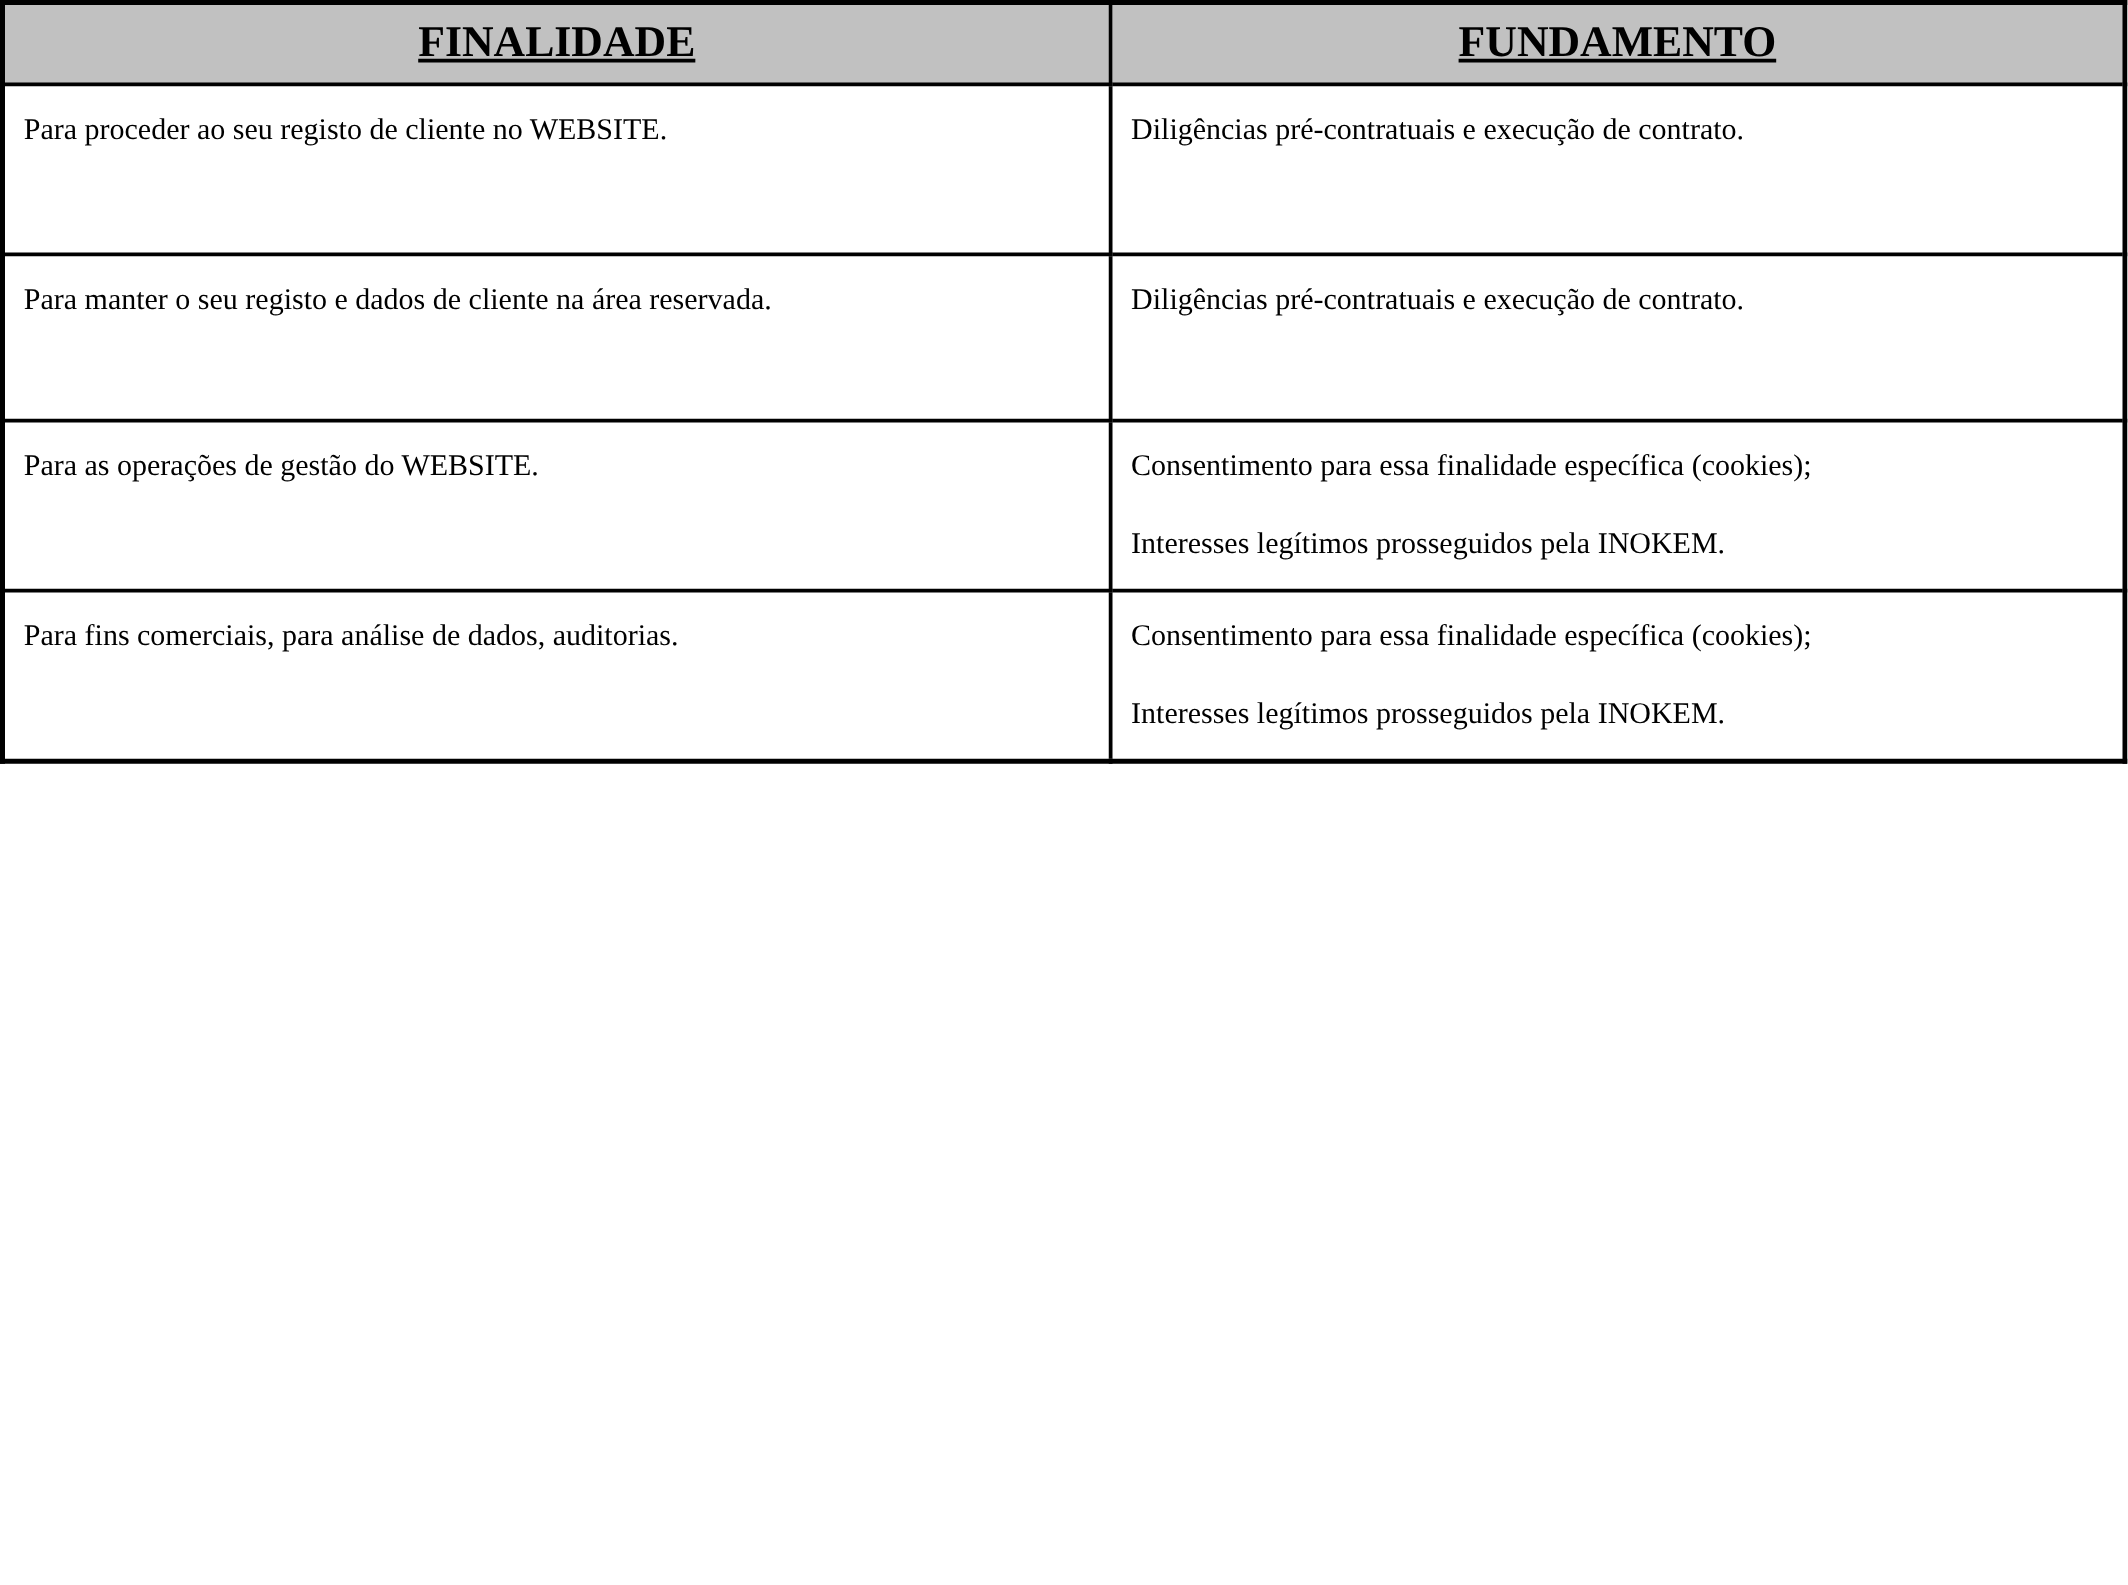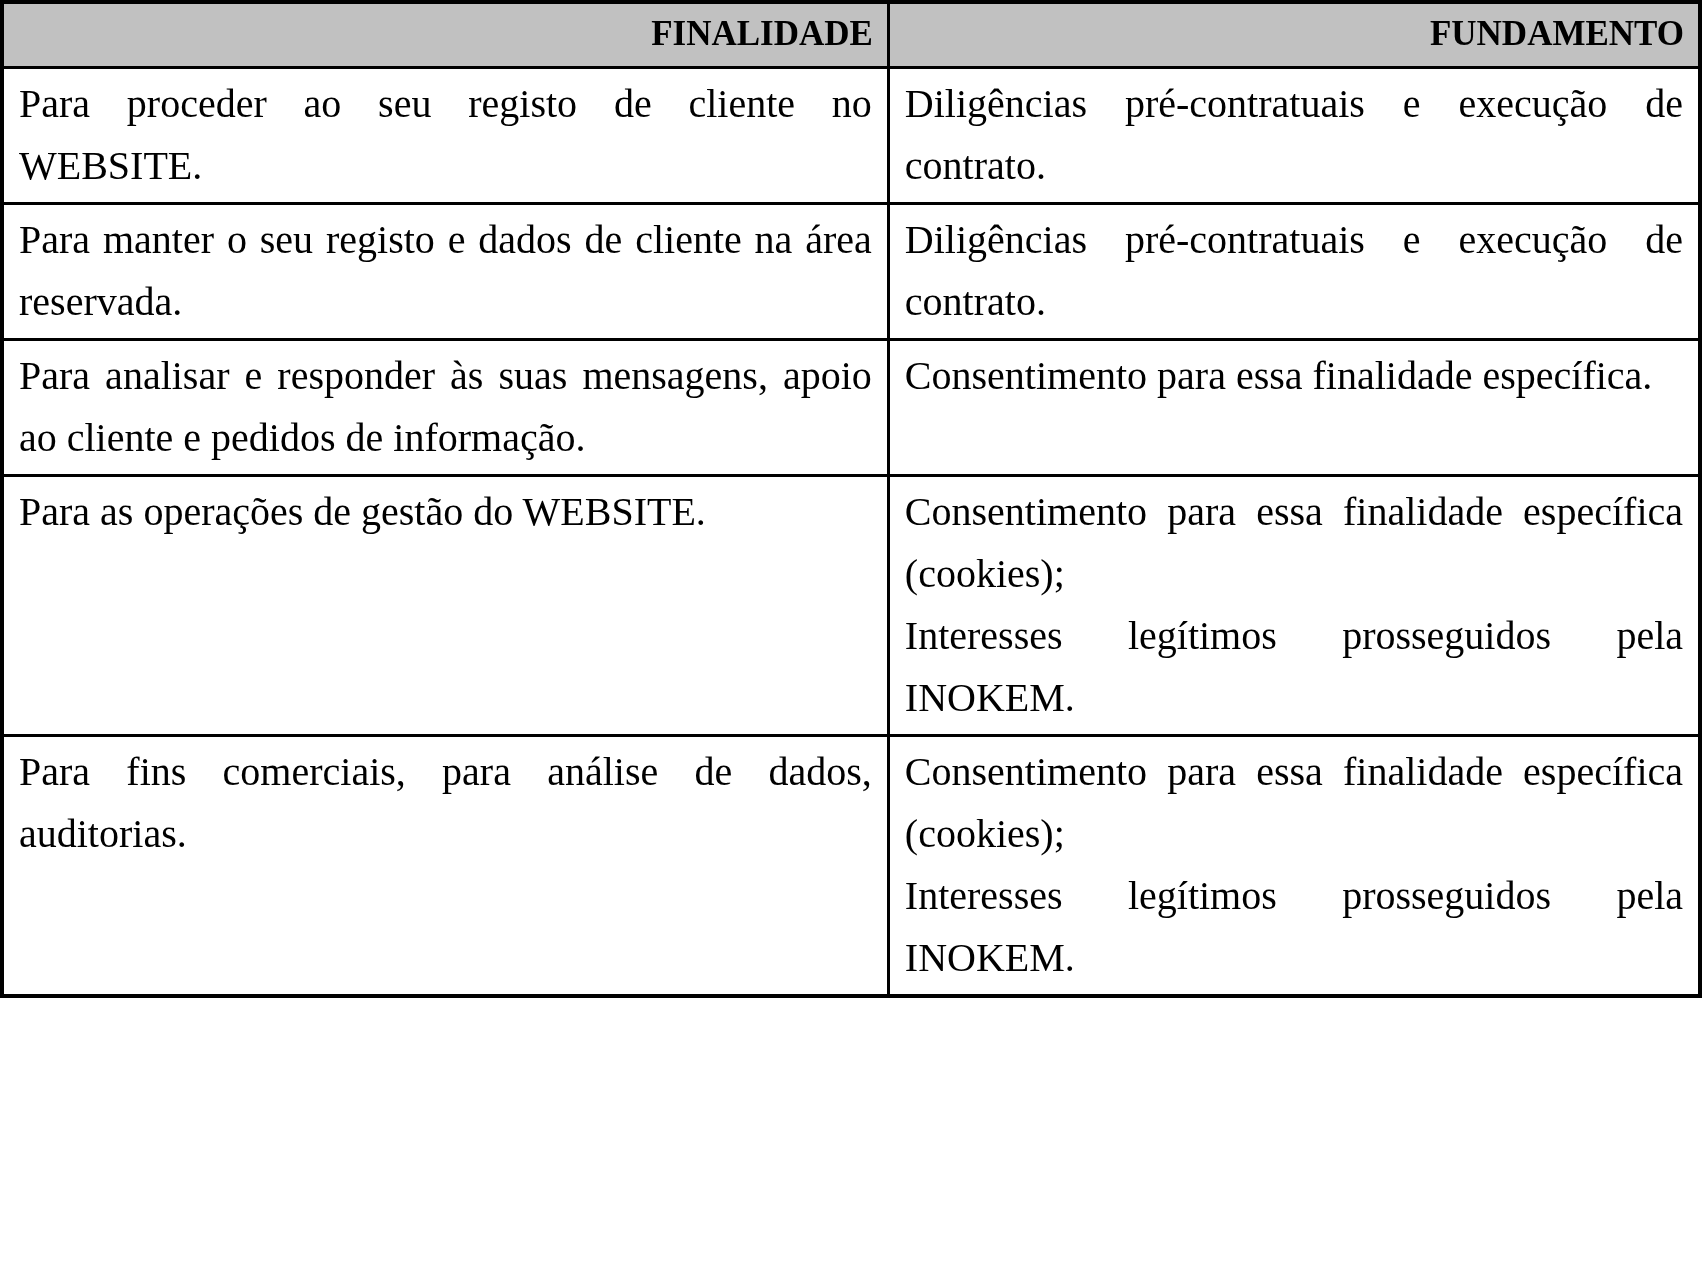--- a/index.html
+++ b/index.html
@@ -24,25 +24,26 @@
   th, td {
     border: 3px solid var(--border-color, #000000);
     vertical-align: top;
     overflow: hidden;
   }
   th {
     background: var(--header-bg, #C1C1C1);
     font-weight: bold;
     font-size: 35px;
     line-height: 60px;
-    text-align: right;
+    text-align: center;
     padding: 0 14px;
+    text-decoration: underline;
   }
   td {
-    font-size: 40px;
+    font-size: 24px;
     line-height: 62px;
     padding: 4px 15px 5px 15px;
     text-align: justify;
   }
   td p { margin: 0; }
   em { font-style: italic; }
   
   thead tr            { height: 65px;  }
   tbody tr:nth-child(1) { height: 136px; }
   tbody tr:nth-child(2) { height: 133px; }
@@ -79,28 +80,20 @@
       <tr>
         <td>
           <p><span>Para manter o seu registo e dados de cliente na área reservada.</span></p>
         </td>
         <td>
           <p><span>Diligências pré-contratuais e execução de contrato.</span></p>
         </td>
       </tr>
       <tr>
         <td>
-          <p><span>Para analisar e responder às suas mensagens, apoio ao cliente e pedidos de informação.</span></p>
-        </td>
-        <td>
-          <p><span>Consentimento para essa finalidade específica.</span></p>
-        </td>
-      </tr>
-      <tr>
-        <td>
           <p><span>Para as operações de gestão do WEBSITE.</span></p>
         </td>
         <td>
           <p><span>Consentimento para essa finalidade específica (cookies);</span></p>
           <p><span>Interesses legítimos prosseguidos pela INOKEM.</span></p>
         </td>
       </tr>
       <tr>
         <td>
           <p><span>Para fins comerciais, para análise de dados, auditorias.</span></p>

